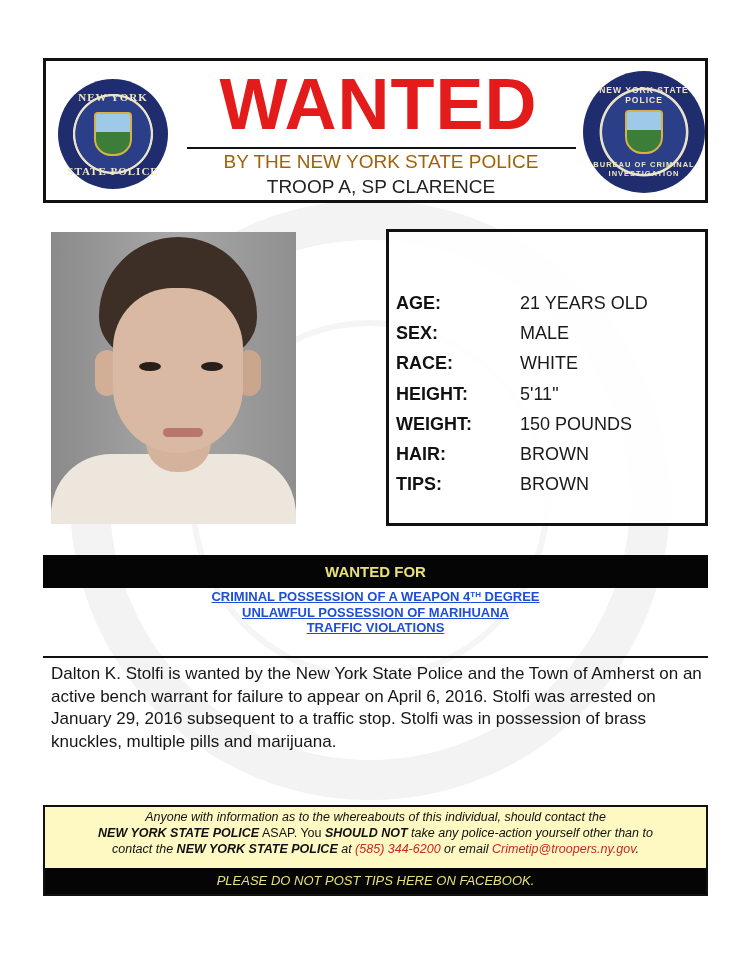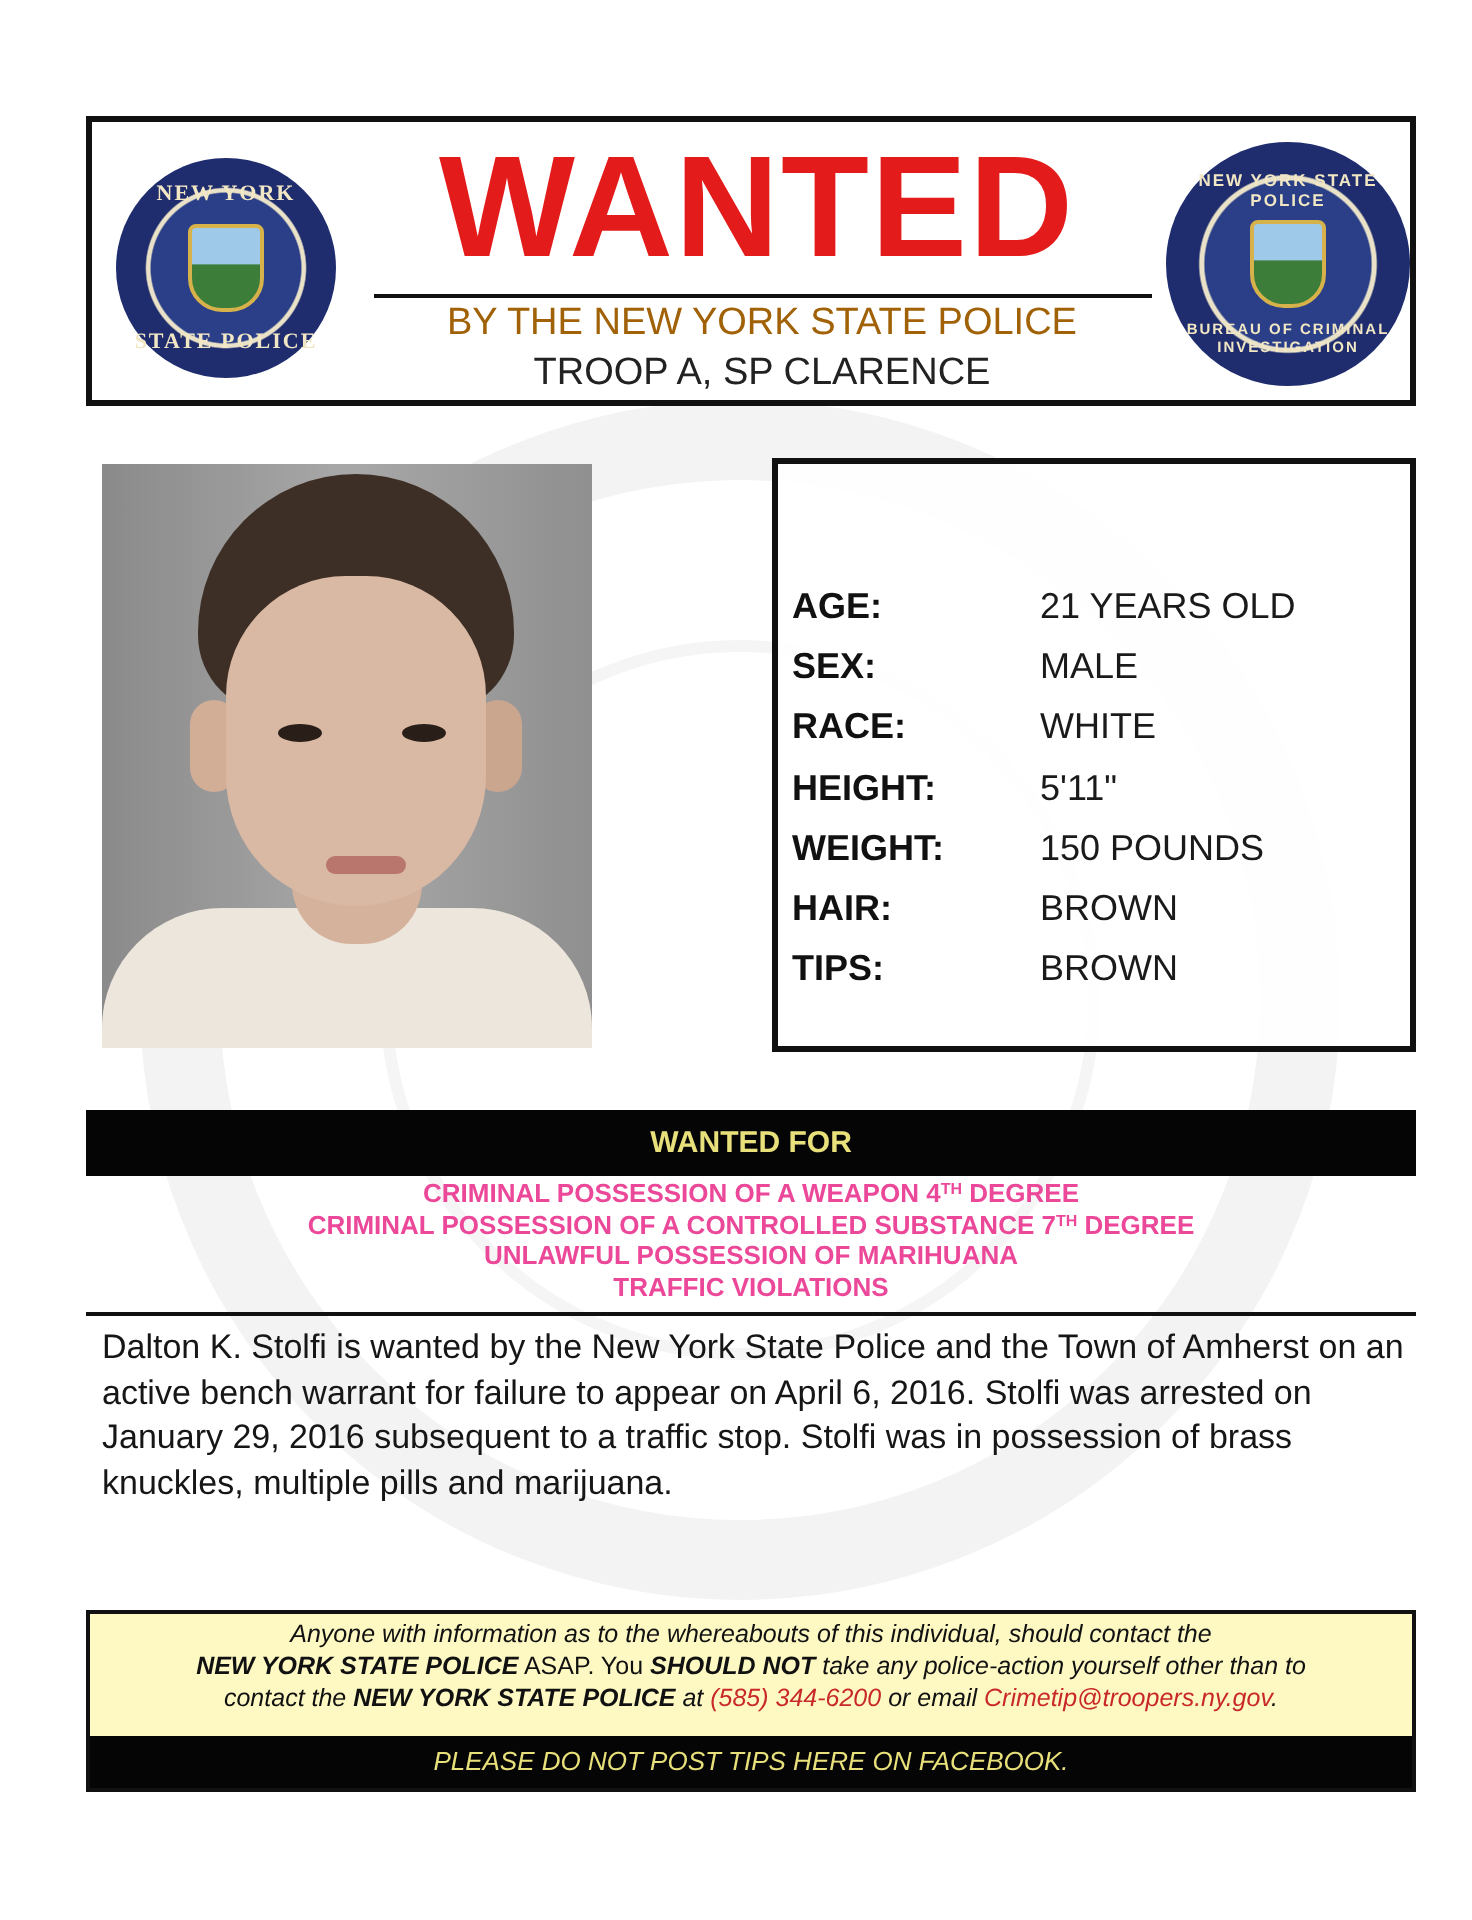--- a/index.html
+++ b/index.html
@@ -83,21 +83,21 @@
   .info-row { display:flex; height:30.3px; align-items:center; font-size:18px; }
   .info-label { width:124px; font-weight:bold; color:#111; }
   .info-value { color:#1a1a1a; }
 
   
   .wanted-for-bar {
     left:43px; top:555px; width:665px; height:33px; background:#050505; color:#e8e07a;
     text-align:center; font-weight:bold; font-size:15px; line-height:33px;
   }
   .charges { left:43px; top:589px; width:665px; text-align:center; }
-  .charge { color:#ec4899; font-weight:bold; font-size:13px; line-height:15.5px; }
+  .charge { color:#1d4ed8; font-weight:bold; font-size:13px; line-height:15.5px;text-decoration:underline; }
   .charge sup { font-size:8px; vertical-align:top; position:relative; top:-2px; }
   .charges-rule { left:43px; top:656px; width:665px; height:2px; background:#111; }
 
   .description {
     left:51px; top:663px; width:660px; font-size:17px; line-height:22.5px; color:#161616;
   }
 
   
   .footer-box { left:43px; top:805px; width:665px; height:91px; border:2px solid #111; box-sizing:border-box; background:#fef9c3; }
   .footer-text { position:absolute; left:0; top:2px; width:100%; text-align:center; font-style:italic; font-size:12.5px; line-height:16px; color:#111; }
@@ -172,21 +172,20 @@
     <div class="info-row">
       <span class="info-label">TIPS:</span>
       <span class="info-value">BROWN</span>
     </div>
   </div>
 </div>
 
 <div class="layer wanted-for-bar">WANTED FOR</div>
 <div class="layer charges">
   <div class="charge"><span>CRIMINAL POSSESSION OF A WEAPON 4</span><sup>TH</sup><span> DEGREE</span></div>
-  <div class="charge"><span>CRIMINAL POSSESSION OF A CONTROLLED SUBSTANCE 7</span><sup>TH</sup><span> DEGREE</span></div>
   <div class="charge"><span>UNLAWFUL POSSESSION OF MARIHUANA</span></div>
   <div class="charge"><span>TRAFFIC VIOLATIONS</span></div>
 </div>
 <div class="layer charges-rule"></div>
 
 <div class="layer description">Dalton K. Stolfi is wanted by the New York State Police and the Town of Amherst on an active bench warrant for failure to appear on April 6, 2016. Stolfi was arrested on January 29, 2016 subsequent to a traffic stop. Stolfi was in possession of brass knuckles, multiple pills and marijuana.</div>
 
 <div class="layer footer-box">
   <div class="footer-text">
     <div>Anyone with information as to the whereabouts of this individual, should contact the</div>

